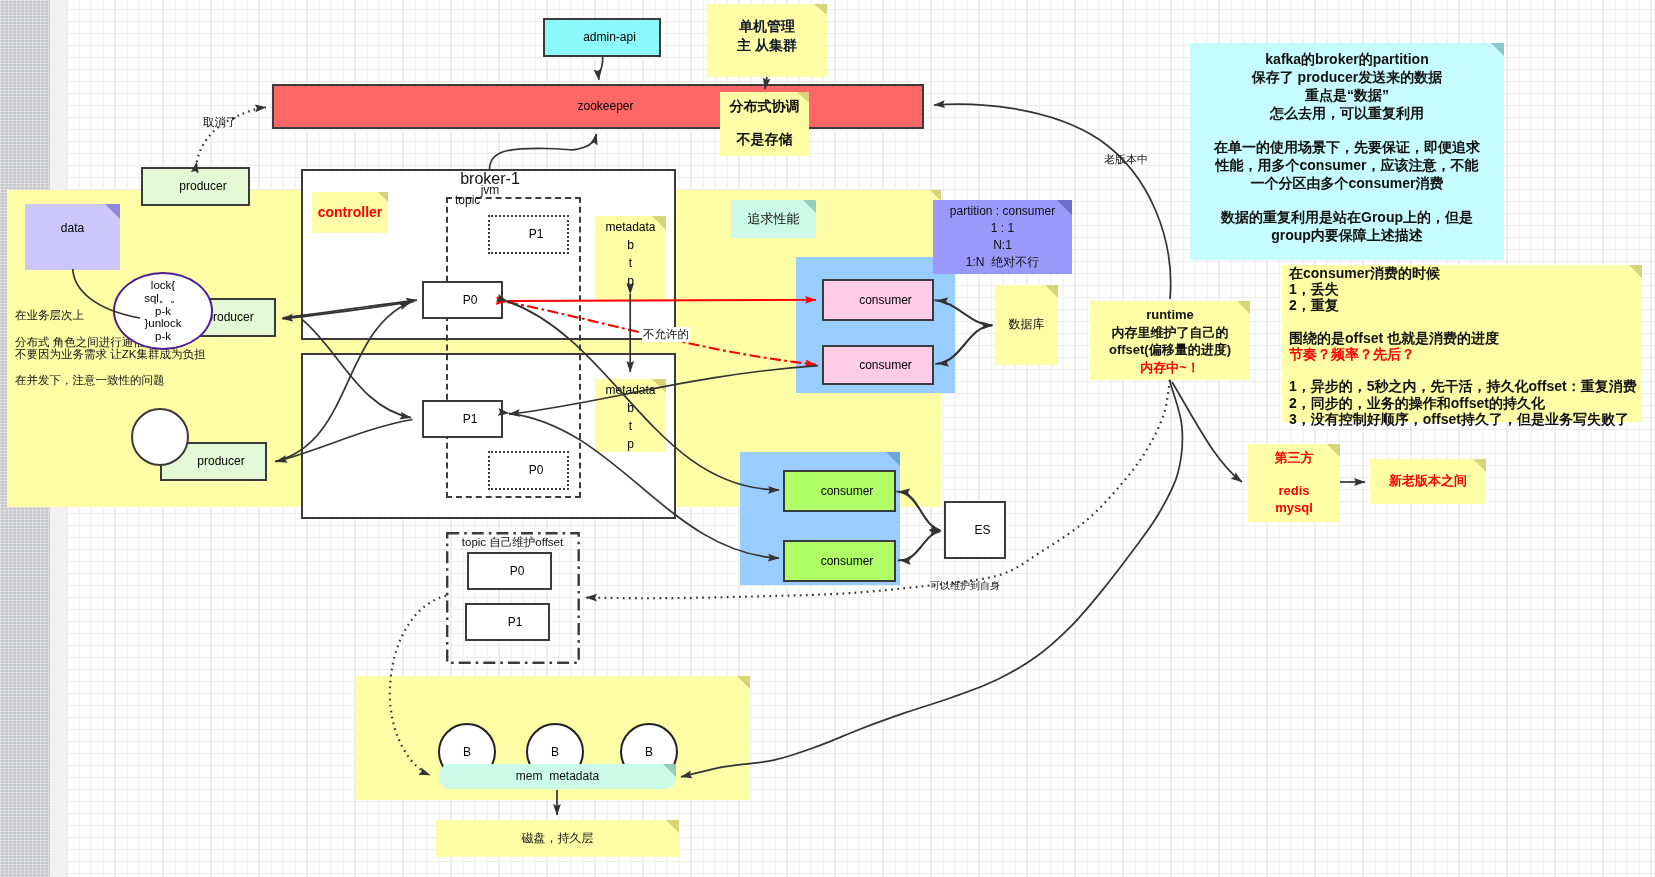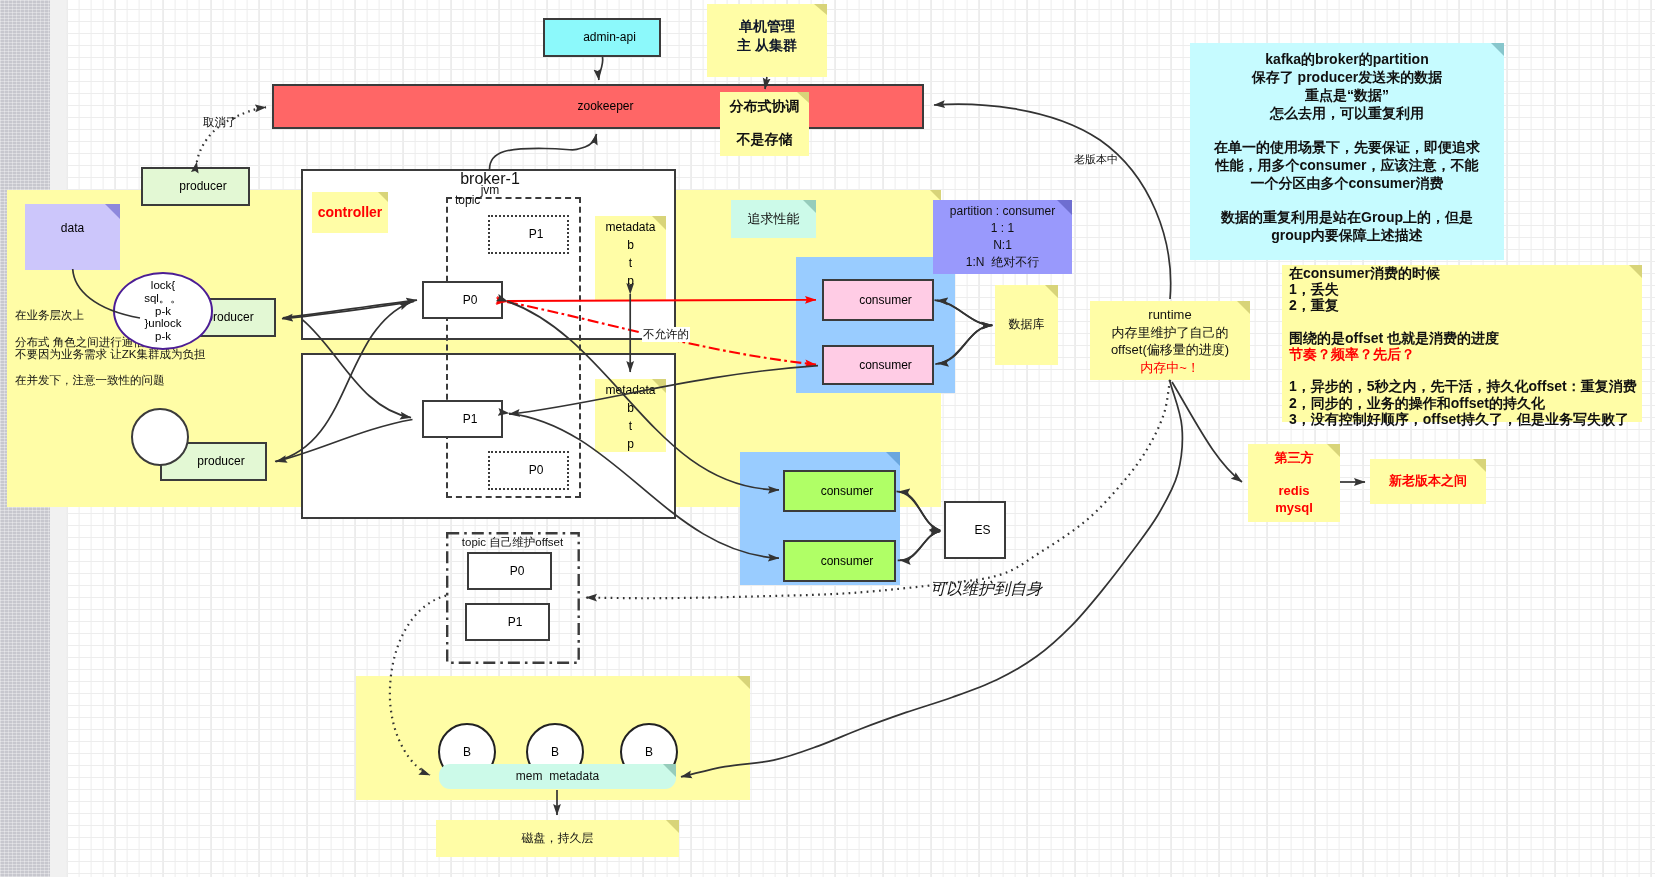--- a/index.html
+++ b/index.html
@@ -231,21 +231,21 @@
       <div style="height:16.5px"></div>
       <div>数据的重复利用是站在Group上的，但是</div>
       <div>group内要保障上述描述</div>
     </div>
   </div>
 
   <div class="n" style="left:1090px;top:301px;width:160px;height:79px;background:#fffda6;">
     <div style="position:absolute;right:0;top:0;width:0;height:0;
          border-left:13px solid transparent;border-top:13px solid #d8d479;"></div>
     <div style="position:absolute;left:0;right:0;top:5px;text-align:center;
-                font-size:13px;font-weight:normal;line-height:17.5px;color:#111;">
+                font-size:13px;font-weight:bold;line-height:17.5px;color:#111;">
       <div>runtime</div>
       <div>内存里维护了自己的</div>
       <div>offset(偏移量的进度)</div>
       <div style="color:#ff0000">内存中~！</div>
     </div>
   </div>
 
   <div class="n" style="left:1282px;top:265px;width:360px;height:157px;background:#fffda6;">
     <div style="position:absolute;right:0;top:0;width:0;height:0;
          border-left:13px solid transparent;border-top:13px solid #d8d479;"></div>
@@ -400,19 +400,19 @@
     </g>
 
   </svg>
 
   <div class="n" style="left:203px;top:115px;font-size:11.5px;color:#111;background:rgba(255,255,255,0.0);">
     <span>取消了</span>
   </div>
   <div class="n" style="left:642px;top:327px;font-size:11.5px;color:#111;background:#fff;padding:0 1px;">
     <span>不允许的</span>
   </div>
-  <div class="n" style="left:1074px;top:152px;font-size:11px;color:#111;">
+  <div class="n" style="left:1074px;top:152px;font-size:11px;color:#111;padding-left:30px;">
     <span>老版本中</span>
   </div>
-  <div class="n" style="left:930px;top:579px;font-size:16px;color:#111;font-style:italic;">
+  <div class="n" style="left:930px;top:579px;font-size:10px;color:#111;">
     <span>可以维护到自身</span>
   </div>
 </div>
 
 </body></html>

